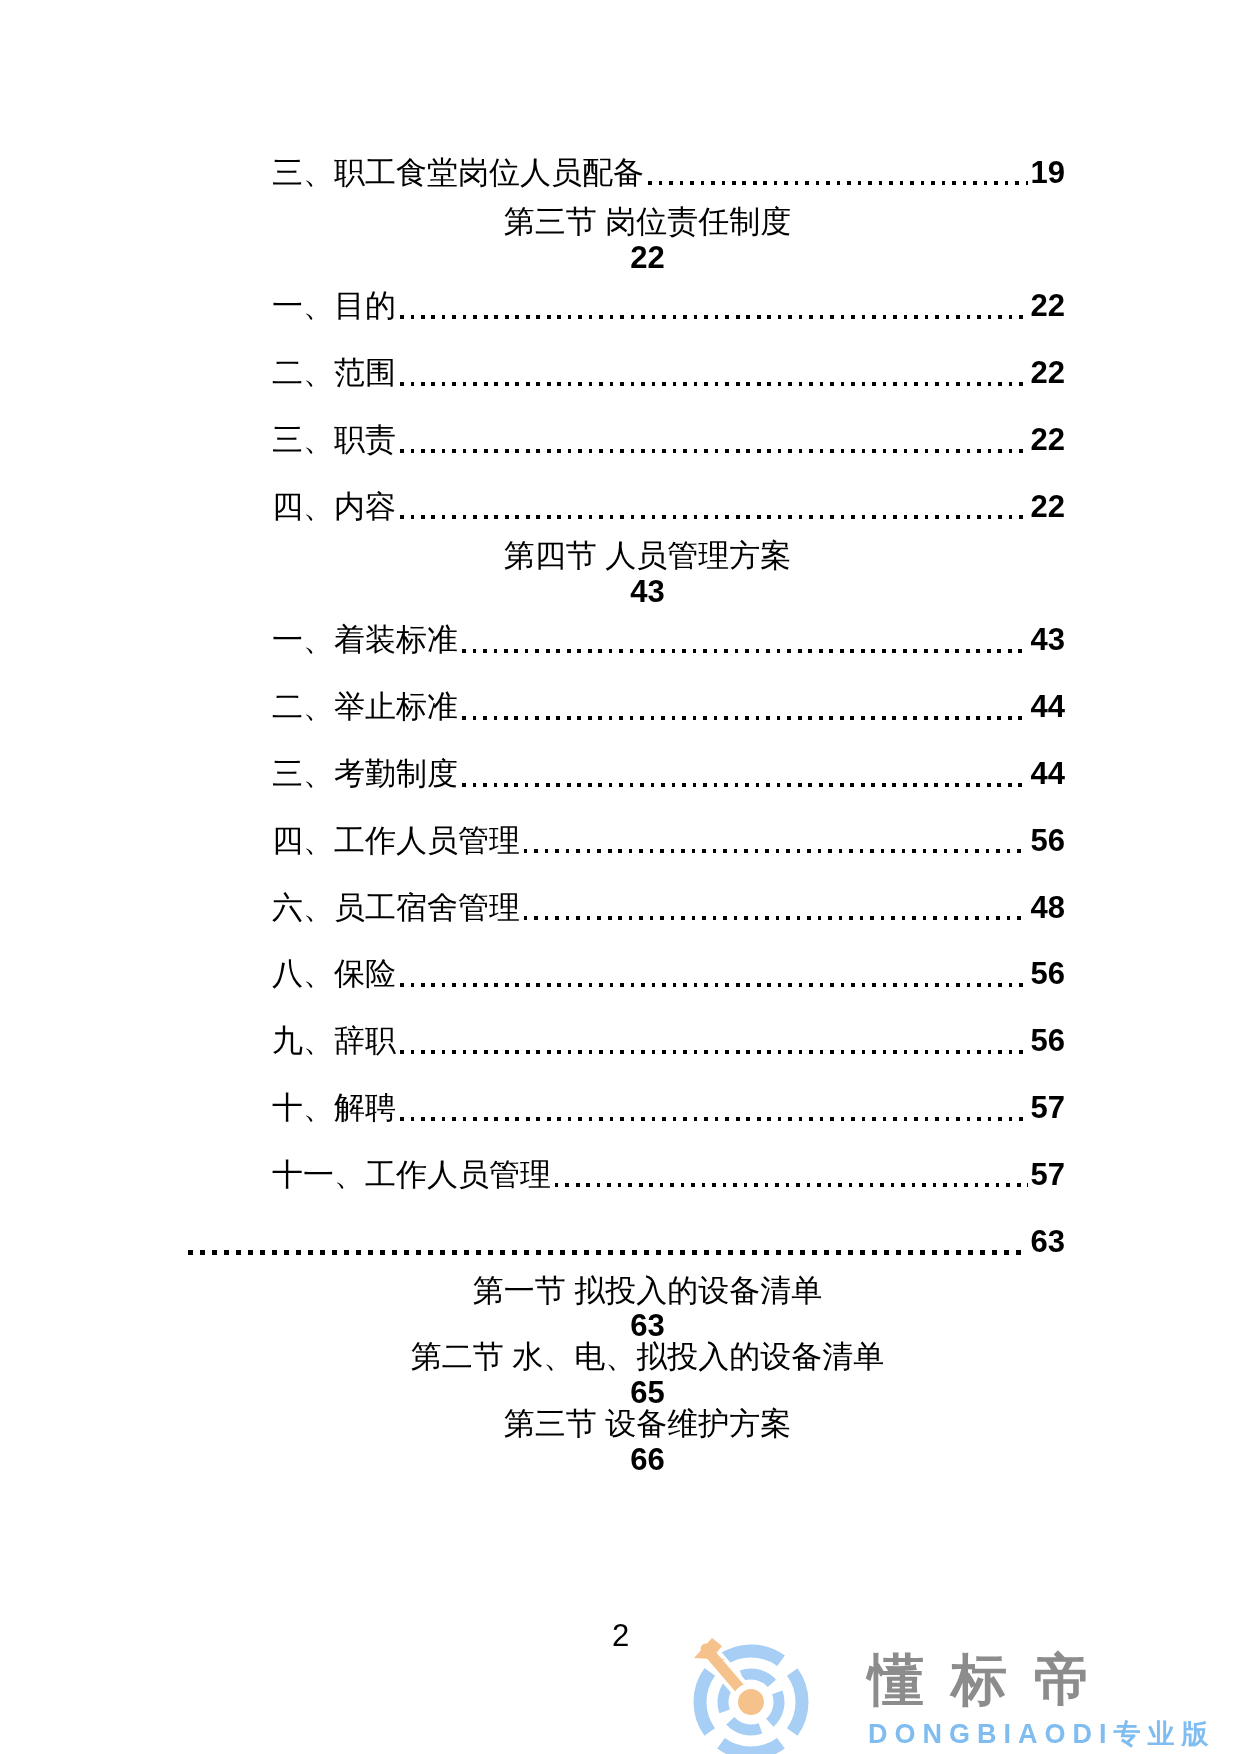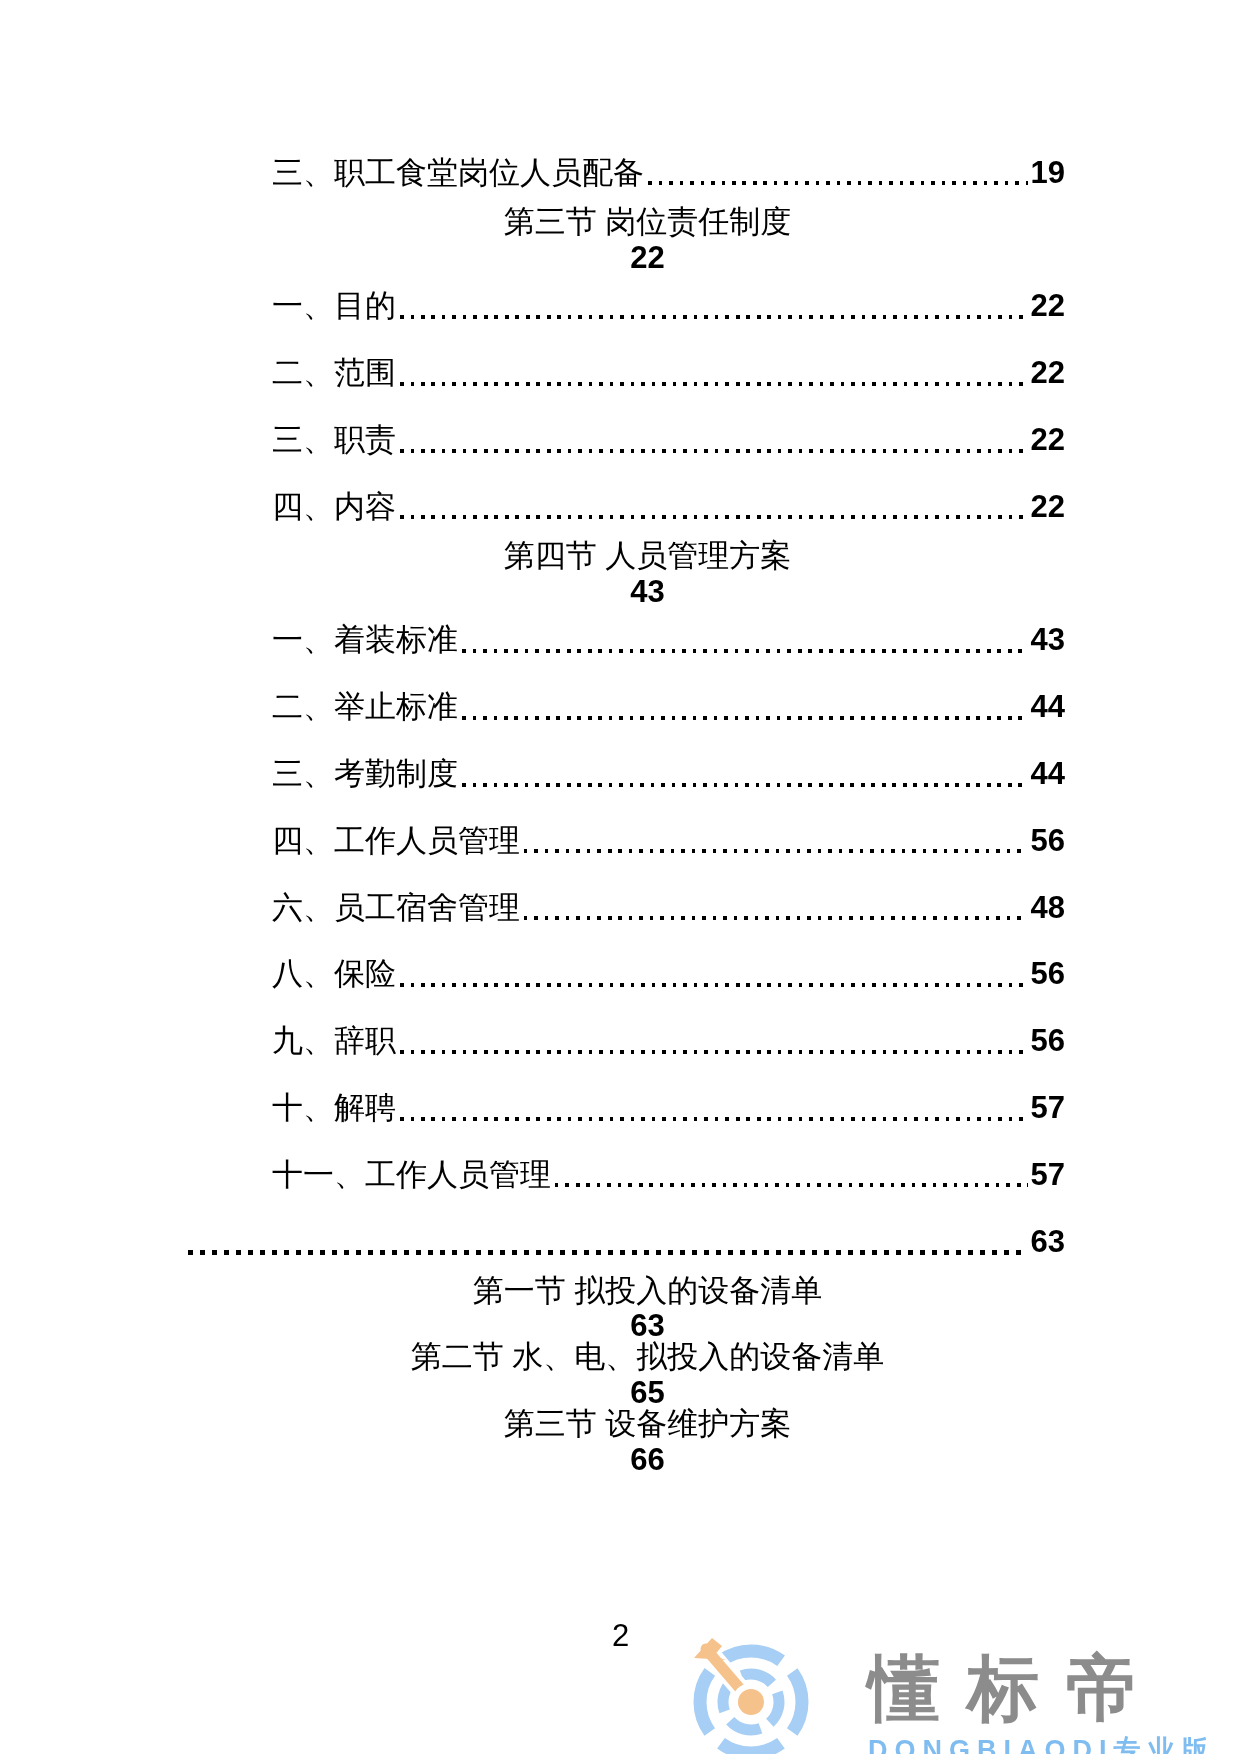--- a/index.html
+++ b/index.html
@@ -35,21 +35,21 @@
   .footer {
     position:absolute; top:1612px; left:0; width:100%;
     text-align:center; font-size:31px; line-height:48px;
   }
 
   
   .watermark { position:absolute; left:692px; top:1628px; display:flex; align-items:flex-start; }
   .wm-icon { width:118px; height:132px; margin-top:8px; flex:0 0 auto; }
   .wm-text { margin-left:58px; margin-top:24px; }
   .wm-brand {
-    font-size:72px; font-weight:bold; color:#8c8c8c;
+    font-size:56px; font-weight:bold; color:#8c8c8c;
     letter-spacing:27px; line-height:1; white-space:nowrap;
   }
   .wm-sub {
     font-size:27px; font-weight:bold; color:#7fbcf0;
     letter-spacing:7px; margin-top:8px; white-space:nowrap;
   }
 </style>
 </head>
 <body>
 

